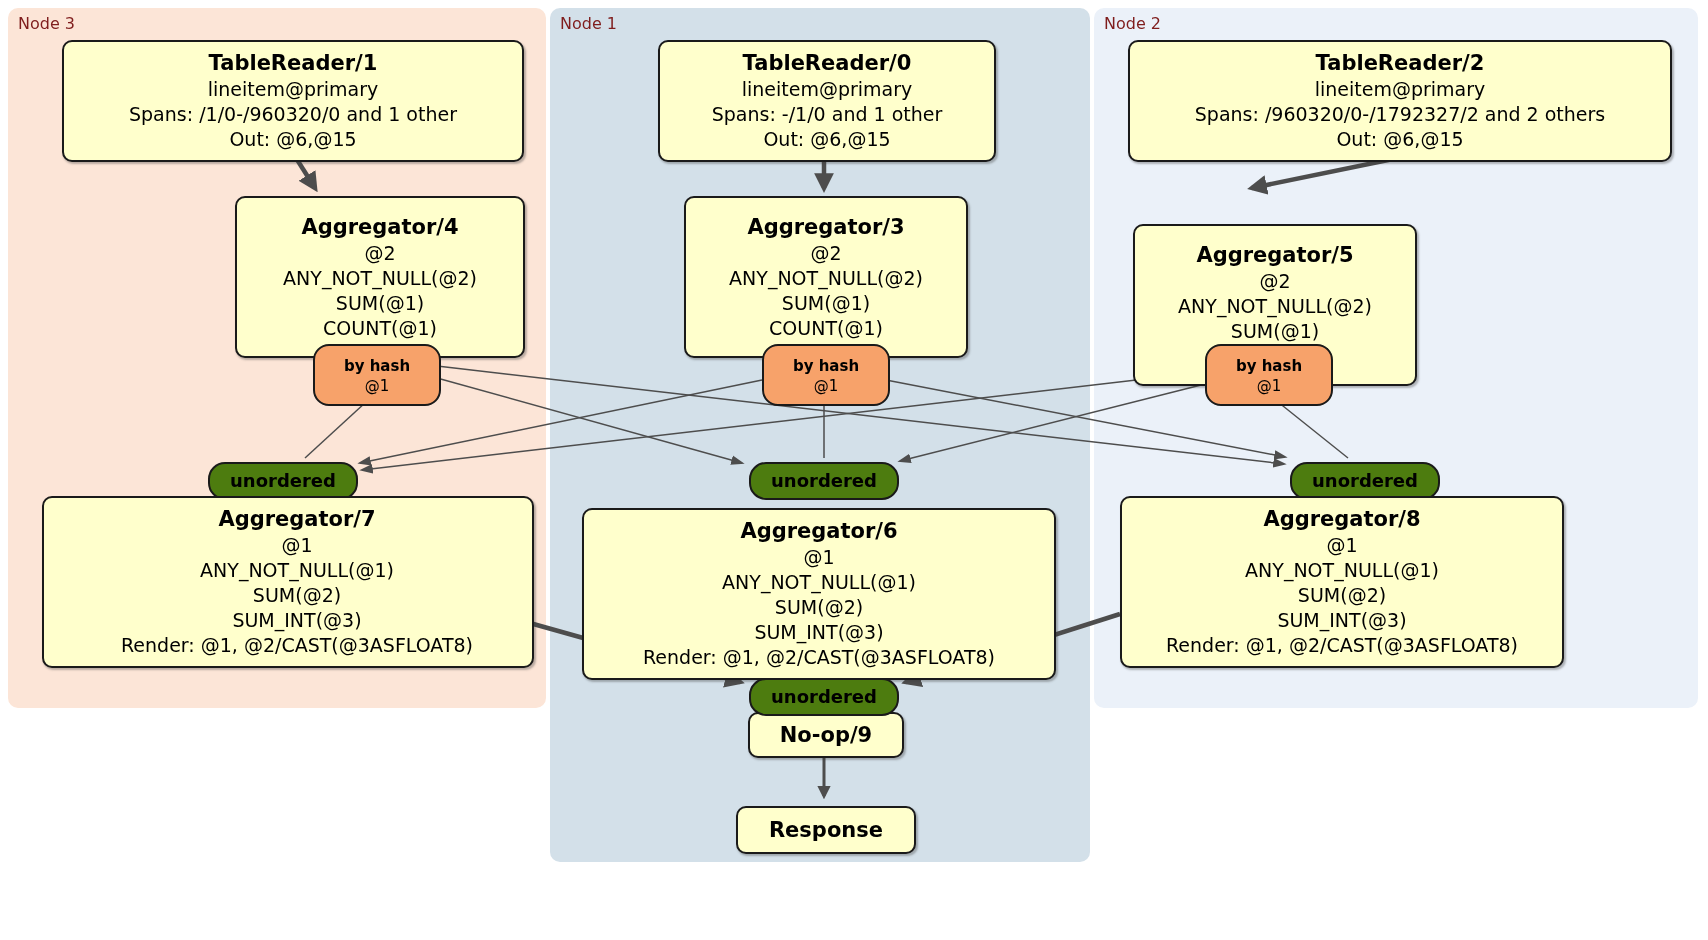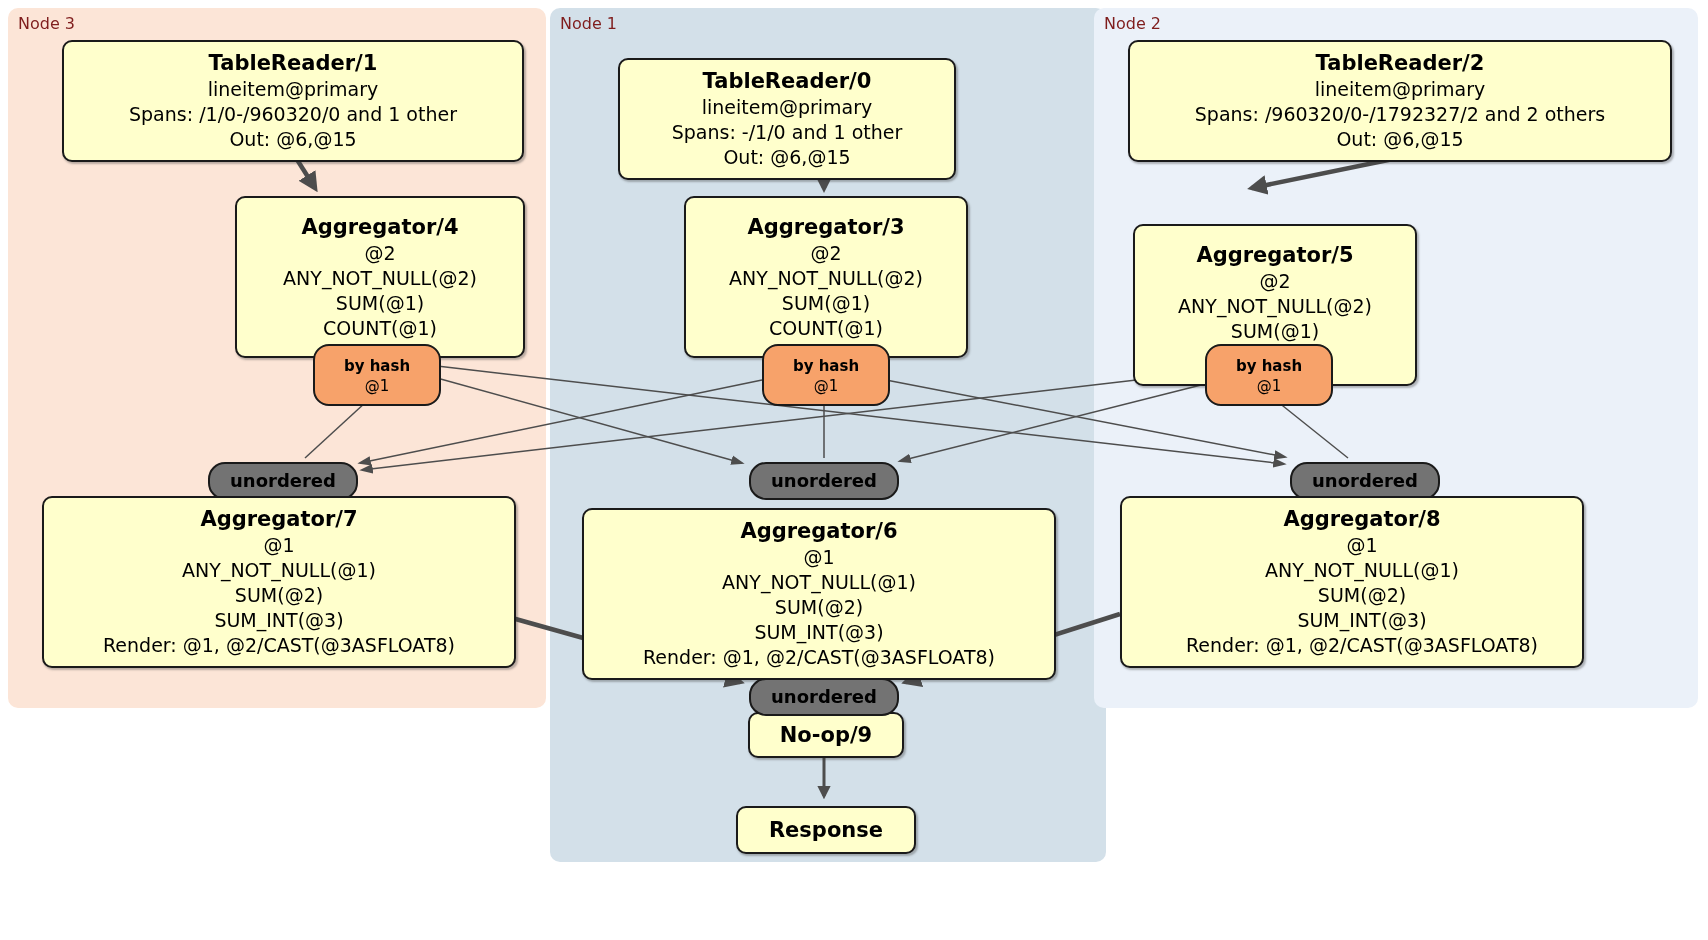--- a/index.html
+++ b/index.html
@@ -2,51 +2,51 @@
 <html><head>
 <meta charset="utf-8">
 <style>
   html,body{margin:0;padding:0;background:#ffffff;}
   body{width:1708px;height:940px;position:relative;overflow:hidden;
        font-family:"DejaVu Sans","Liberation Sans",sans-serif;color:#000;}
   .canvas{position:absolute;left:0;top:0;width:1708px;height:940px;}
   .panel{position:absolute;border-radius:10px;}
   .panel-label{position:absolute;left:10px;top:6px;font-size:16px;color:#7f1d1d;}
   #panel-node3{left:8px;top:8px;width:538px;height:700px;background:#fce5d7;}
-  #panel-node1{left:550px;top:8px;width:540px;height:854px;background:#d3e0e9;padding-left:16px;}
+  #panel-node1{left:550px;top:8px;width:540px;height:854px;background:#d3e0e9;}
   #panel-node2{left:1094px;top:8px;width:604px;height:700px;background:#ebf1f9;}
   svg.edges{position:absolute;left:0;top:0;width:1708px;height:940px;z-index:2;}
   .proc{position:absolute;z-index:3;background:#ffffcc;border:2px solid #1a1a1a;
         border-radius:10px;display:flex;flex-direction:column;justify-content:center;
         align-items:center;text-align:center;box-shadow:1.5px 2px 2px rgba(60,60,60,.35);}
   .proc .t{font-weight:bold;font-size:21px;line-height:27px;}
   .proc .d{font-size:19px;line-height:25px;}
   .bubble{position:absolute;z-index:3;border:2px solid #1a1a1a;display:flex;
           flex-direction:column;justify-content:center;align-items:center;text-align:center;}
   .router{background:#f7a26a;border-radius:16px;}
   .router .t{font-weight:bold;font-size:15px;line-height:22px;}
   .router .d{font-size:15px;line-height:18px;}
-  .sync{background:#737373;border-radius:17px;}
+  .sync{background:#4d7c0f;border-radius:17px;}
   .sync .t{font-weight:bold;font-size:18px;line-height:20px;}
   
   #tr1{left:62px;top:40px;width:458px;height:118px;}
-  #tr0{left:618px;top:40px;width:334px;height:118px;margin-top:18px;}
+  #tr0{left:658px;top:40px;width:334px;height:118px;}
   #tr2{left:1128px;top:40px;width:540px;height:118px;}
   #agg4{left:235px;top:196px;width:286px;height:158px;}
   #agg3{left:684px;top:196px;width:280px;height:158px;}
   #agg5{left:1133px;top:196px;width:280px;height:158px;margin-top:28px;}
   #bh4{left:313px;top:344px;width:124px;height:58px;z-index:4;}
   #bh3{left:762px;top:344px;width:124px;height:58px;z-index:4;}
   #bh5{left:1205px;top:344px;width:124px;height:58px;z-index:4;}
   #u7{left:208px;top:462px;width:146px;height:34px;}
   #u6{left:749px;top:462px;width:146px;height:34px;}
   #u8{left:1290px;top:462px;width:146px;height:34px;}
-  #agg7{left:42px;top:496px;width:470px;height:168px;}
+  #agg7{left:42px;top:496px;width:470px;height:168px;padding-left:18px;}
   #agg6{left:582px;top:496px;width:470px;height:168px;margin-top:12px;}
-  #agg8{left:1120px;top:496px;width:440px;height:168px;padding-left:20px;}
+  #agg8{left:1120px;top:496px;width:440px;height:168px;}
   #u9{left:749px;top:678px;width:146px;height:34px;z-index:4;}
   #noop9{left:748px;top:712px;width:152px;height:42px;}
   #resp{left:736px;top:806px;width:176px;height:44px;}
 </style>
 </head>
 <body>
 
 <div class="canvas">
 
   <div class="panel" id="panel-node3">

